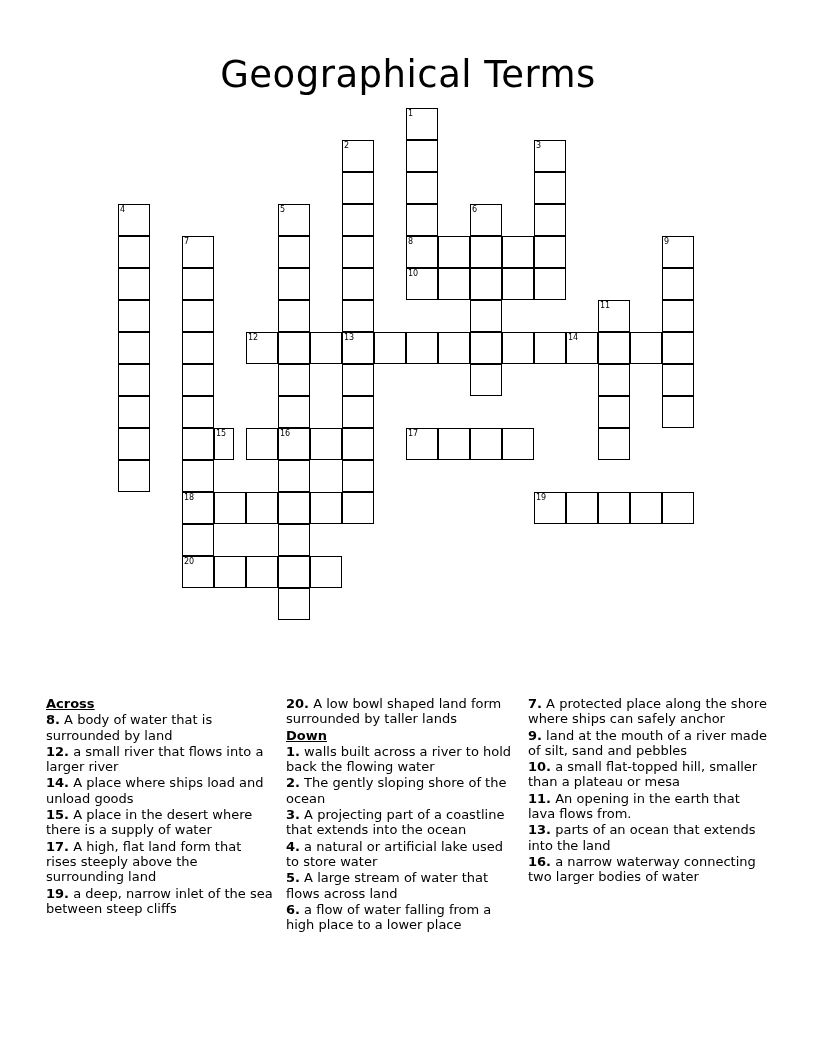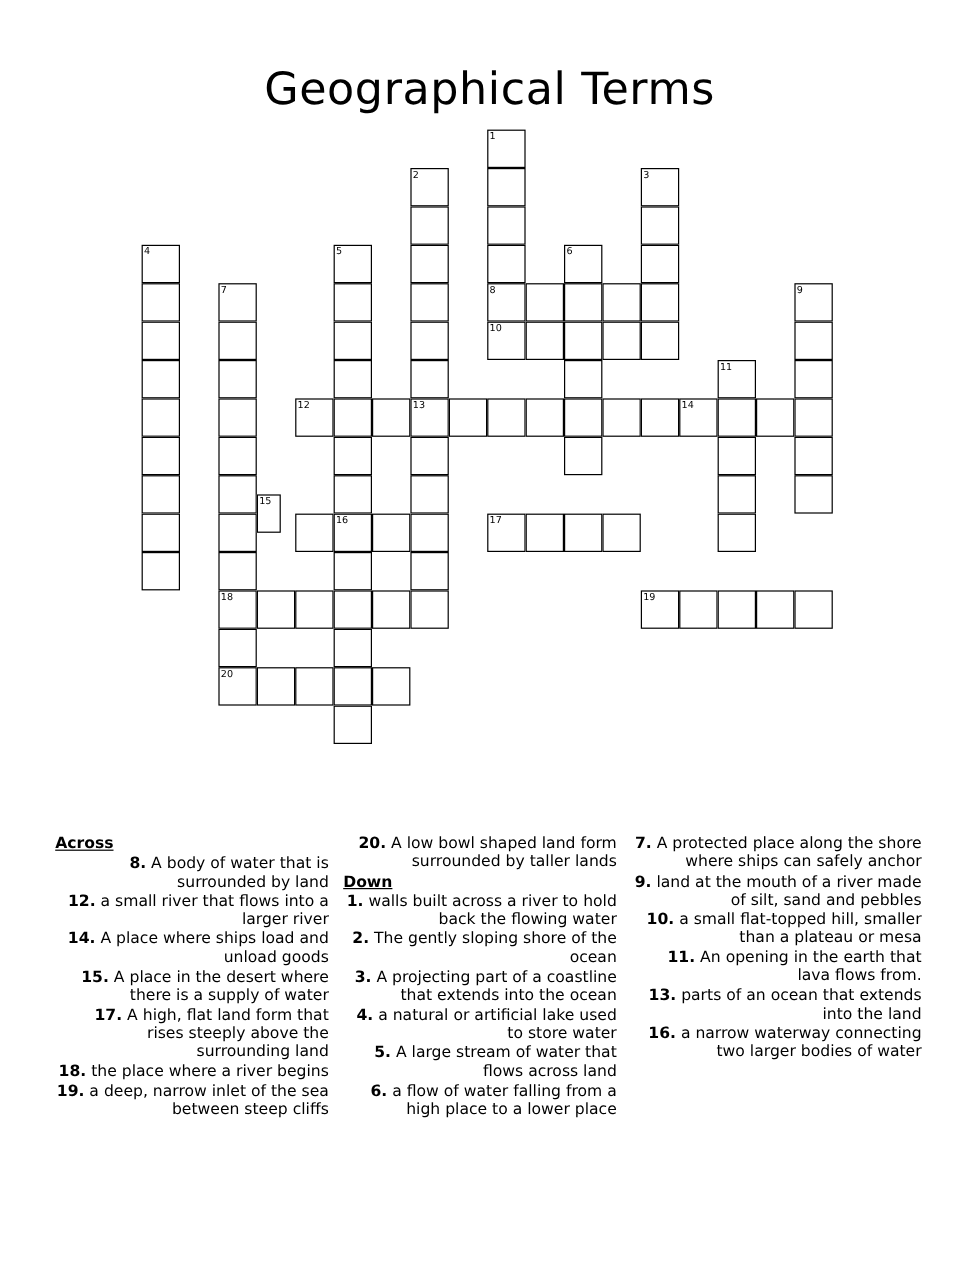--- a/index.html
+++ b/index.html
@@ -69,21 +69,20 @@
   .col1 { left: 0; }
   .col2 { left: 240px; }
   .col3 { left: 482px; width: 240px; }
   .sec-head {
     font-weight: bold;
     text-decoration: underline;
     margin-bottom: 1px;
   }
   .clue {
     margin-bottom: 1px;
-    text-align: right;
   }
   .clue b {
     font-weight: bold;
   }
 </style>
 </head>
 <body>
 
 <div id="page">
 
@@ -202,21 +201,21 @@
       <div class="cell" style="left: 534px; top: 224px; width: 32px; height: 32px;"></div>
       <div class="cell" style="left: 566px; top: 224px; width: 32px; height: 32px;">
         <span class="num">14</span>
       </div>
       <div class="cell" style="left: 342px; top: 256px; width: 32px; height: 32px;"></div>
       <div class="cell" style="left: 342px; top: 288px; width: 32px; height: 32px;"></div>
       <div class="cell" style="left: 342px; top: 320px; width: 32px; height: 32px;"></div>
       <div class="cell" style="left: 342px; top: 352px; width: 32px; height: 32px;"></div>
       <div class="cell" style="left: 342px; top: 384px; width: 32px; height: 32px;"></div>
       <div class="cell" style="left: 630px; top: 224px; width: 32px; height: 32px;"></div>
-      <div class="cell" style="left: 214px; top: 304px; width: 20px; height: 32px;">
+      <div class="cell" style="left: 214px; top: 320px; width: 20px; height: 32px;">
         <span class="num">15</span>
       </div>
       <div class="cell" style="left: 246px; top: 320px; width: 32px; height: 32px;"></div>
       <div class="cell" style="left: 310px; top: 320px; width: 32px; height: 32px;"></div>
       <div class="cell" style="left: 278px; top: 480px; width: 32px; height: 32px;"></div>
       <div class="cell" style="left: 406px; top: 320px; width: 32px; height: 32px;">
         <span class="num">17</span>
       </div>
       <div class="cell" style="left: 438px; top: 320px; width: 32px; height: 32px;"></div>
       <div class="cell" style="left: 470px; top: 320px; width: 32px; height: 32px;"></div>
@@ -239,21 +238,20 @@
   <div id="clues">
 
     <div class="col col1">
       <div class="sec-head">Across</div>
       <div id="across-col1">
           <div class="clue"><b>8.</b><span> A body of water that is surrounded by land</span></div>
           <div class="clue"><b>12.</b><span> a small river that flows into a larger river</span></div>
           <div class="clue"><b>14.</b><span> A place where ships load and unload goods</span></div>
           <div class="clue"><b>15.</b><span> A place in the desert where there is a supply of water</span></div>
           <div class="clue"><b>17.</b><span> A high, flat land form that rises steeply above the surrounding land</span></div>
-          <div class="clue"><b>18.</b><span> the place where a river begins</span></div>
           <div class="clue"><b>19.</b><span> a deep, narrow inlet of the sea between steep cliffs</span></div>
         </div>
     </div>
 
     <div class="col col2">
       <div id="across-col2">
           <div class="clue"><b>20.</b><span> A low bowl shaped land form surrounded by taller lands</span></div>
         </div>
       <div class="sec-head">Down</div>
       <div id="down-col2">

